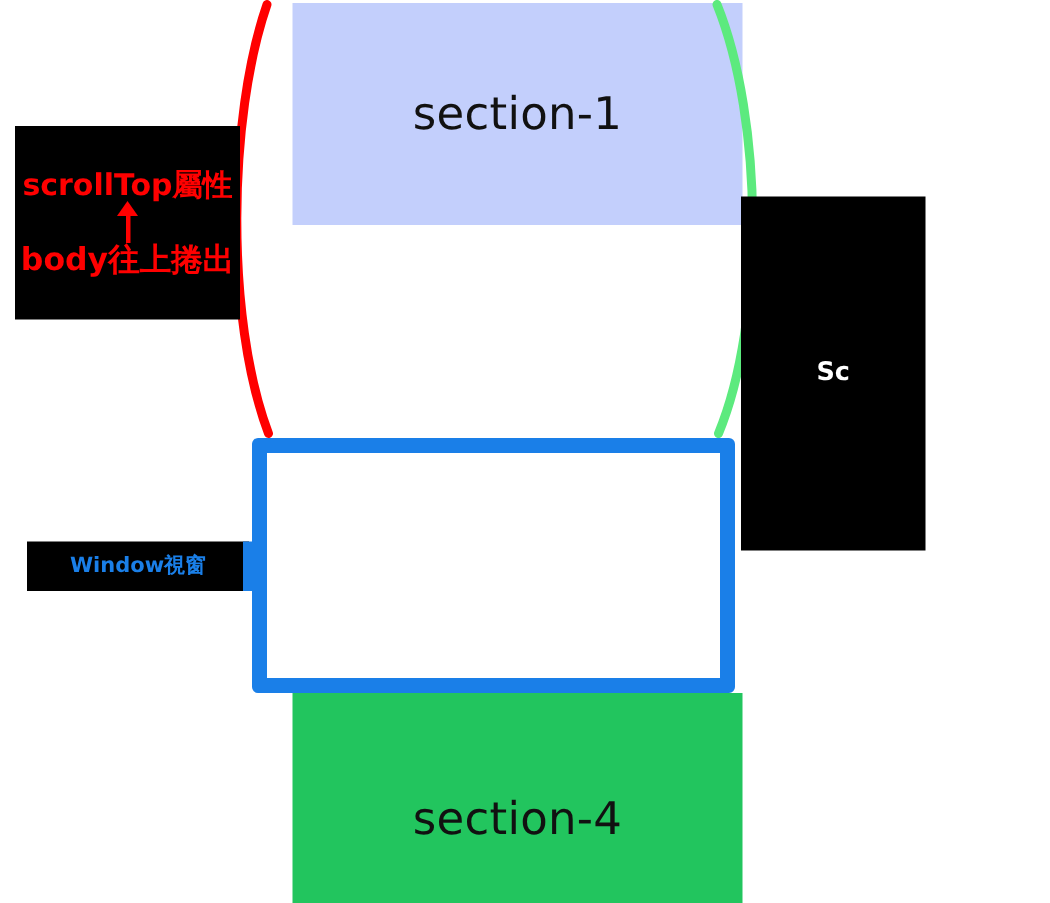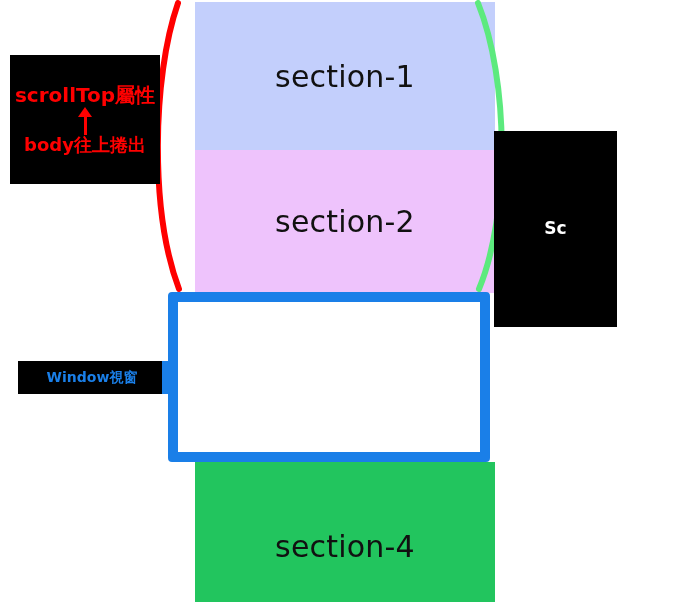--- a/index.html
+++ b/index.html
@@ -68,35 +68,35 @@
     position: absolute;
     background: #000000;
     box-sizing: border-box;
     display: flex;
     flex-direction: column;
     align-items: center;
     justify-content: center;
   }
   #scrolltop-callout {
     left: 10px;
-    top: 55px;
+    top: 84px;
     width: 150px;
     height: 129px;
     padding: 11px 4px;
   }
   .callout-line {
     color: #ff0000;
     font-size: 20px;
     font-weight: bold;
     line-height: 1.12;
     white-space: nowrap;
     text-align: center;
   }
   .callout-line.small {
-    font-size: 18px;
+    font-size: 21px;
   }
   #up-arrow {
     width: 100%;
     height: 28px;
     position: relative;
   }
   #up-arrow .shaft {
     position: absolute;
     left: 50%;
     top: 7px;
@@ -114,21 +114,21 @@
     height: 0;
     border-left: 7px solid transparent;
     border-right: 7px solid transparent;
     border-bottom: 10px solid #ff0000;
   }
 
   #scrollheight-callout {
     left: 494px;
     top: 131px;
     width: 123px;
-    height: 196px;
+    height: 236px;
     padding: 4px;
     align-items: center;
     justify-content: center;
   }
   #scrollheight-callout .callout-line {
     color: #ffffff;
     font-size: 17px;
     font-weight: bold;
   }
 
@@ -156,23 +156,20 @@
 </style>
 </head>
 <body>
 
 <div id="canvas">
 
   <div class="section" id="section-1">
     <span class="section-label">section-1</span>
   </div>
 
-  <div class="section" id="section-2">
-    <span class="section-label">section-2</span>
-  </div>
 
 
   <div class="section" id="section-4">
     <span class="section-label">section-4</span>
   </div>
 
   <div id="viewport-frame"></div>
 
   <svg class="arc-svg" viewBox="0 0 700 602" xmlns="http://www.w3.org/2000/svg">
     <path d="M 178 3 C 152 78, 150 212, 179 289" stroke="#ff0000" stroke-width="6" fill="none" stroke-linecap="round"></path>

